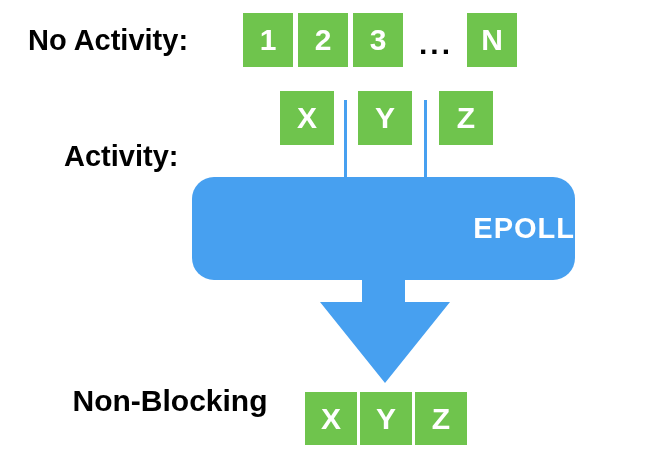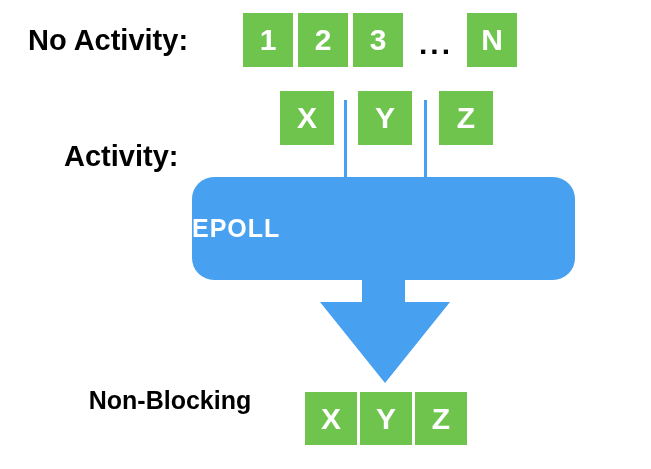--- a/index.html
+++ b/index.html
@@ -76,41 +76,41 @@
   .epoll-box {
     position: absolute;
     left: 192px;
     top: 177px;
     width: 383px;
     height: 103px;
     background: var(--blue);
     border-radius: 22px;
     display: flex;
     align-items: center;
-    justify-content: flex-start;
+    justify-content: flex-end;
     color: var(--box_text);
-    font-size: 25px;
+    font-size: 29px;
     font-weight: bold;
     letter-spacing: 1px;
   }
   .down-arrow {
     position: absolute;
     left: 320px;
     top: 280px;
     width: 130px;
     height: 104px;
   }
   .down-arrow polygon { fill: var(--blue); }
   .label-result {
     position: absolute;
     left: 30px;
     top: 386px;
     width: 280px;
     text-align: center;
-    font-size: 25px;
+    font-size: 30px;
     line-height: 29px;
   }
   .label-result span { display: block; }
   .row-result { left: 305px; top: 392px; }
   .row-result .gbox { width: 52px; height: 53px; }
   .row-result .gbox + .gbox { margin-left: 3px; }
 </style>
 </head>
 <body>
 

